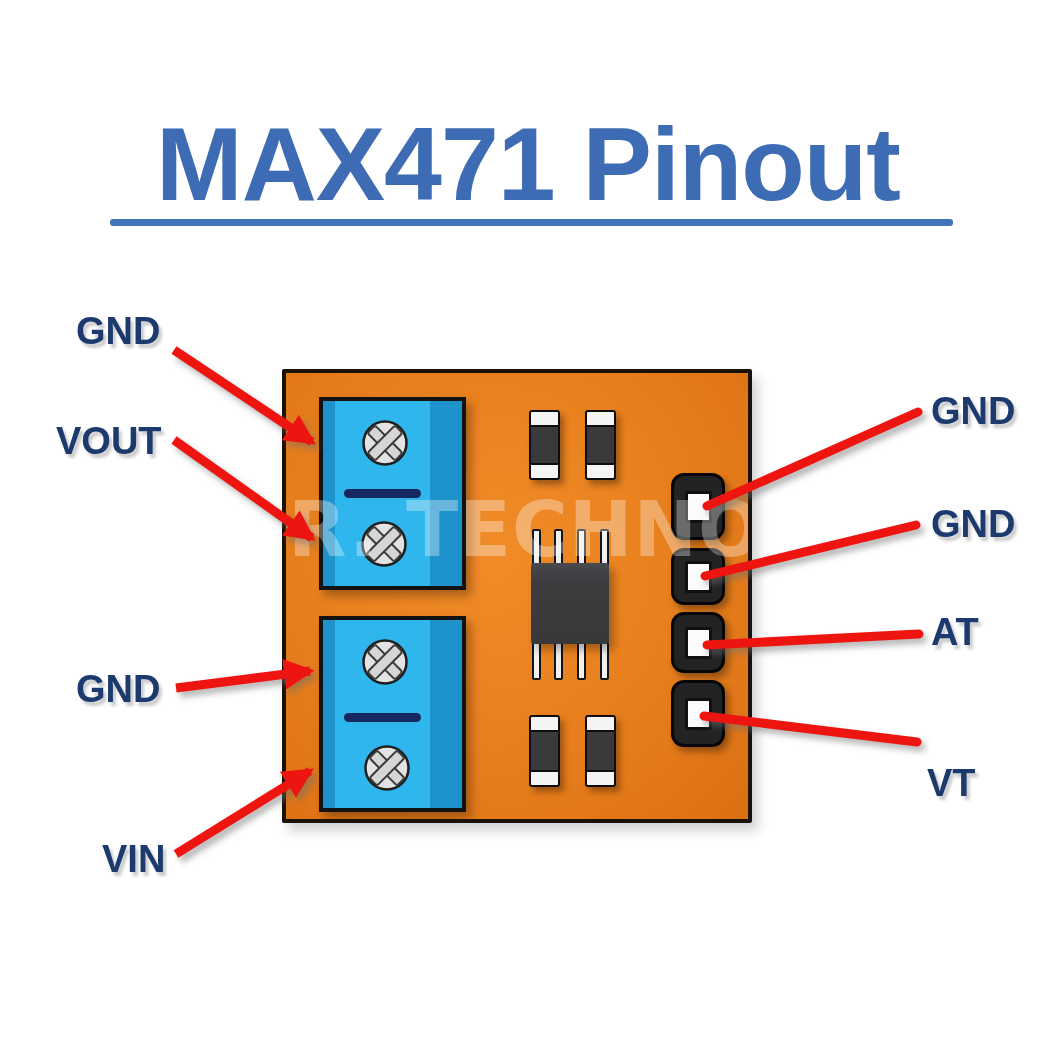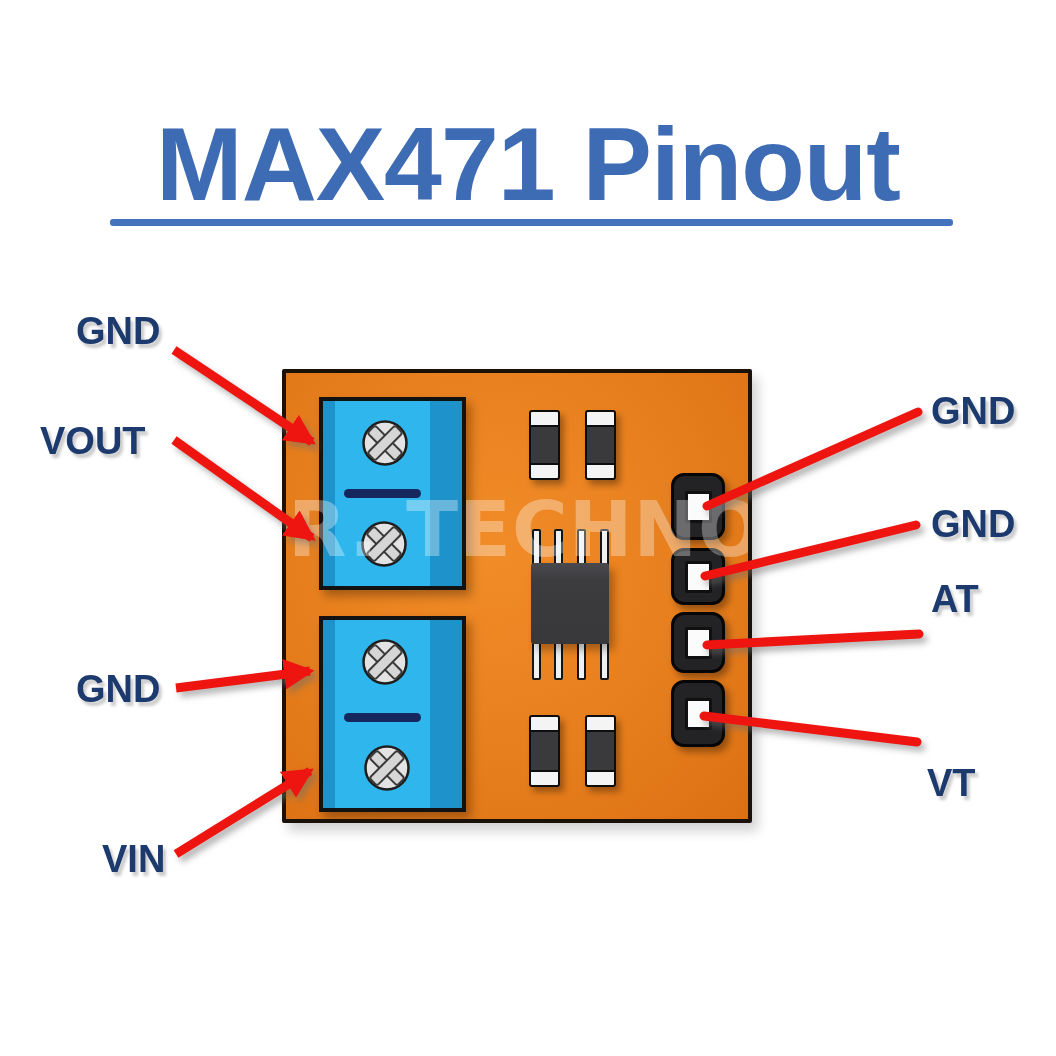--- a/index.html
+++ b/index.html
@@ -154,26 +154,26 @@
       <div class="hole"></div>
     </div>
     <div class="hpin" style="top:307px;height:67px">
       <div class="hole"></div>
     </div>
 
     <div class="watermark">R. TECHNOL</div>
   </div>
 
   <div class="pin-label" style="left:76px;top:312px">GND</div>
-  <div class="pin-label" style="left:40px;top:422px">VOUT</div>
+  <div class="pin-label" style="left:56px;top:422px">VOUT</div>
   <div class="pin-label" style="left:76px;top:670px">GND</div>
   <div class="pin-label" style="left:102px;top:840px">VIN</div>
   <div class="pin-label" style="left:931px;top:392px">GND</div>
   <div class="pin-label" style="left:931px;top:505px">GND</div>
-  <div class="pin-label" style="left:931px;top:580px">AT</div>
+  <div class="pin-label" style="left:931px;top:613px">AT</div>
   <div class="pin-label" style="left:927px;top:764px">VT</div>
 
   <svg class="leads" width="1056" height="1056" viewBox="0 0 1056 1056">
     <defs>
       <marker id="ah" viewBox="0 0 10 10" refX="8.5" refY="5" markerWidth="3.4" markerHeight="3.4" orient="auto-start-reverse">
         <path d="M0,0 L10,5 L0,10 Z" fill="#EE1510"></path>
       </marker>
     </defs>
     <line x1="174" y1="350" x2="312" y2="442" stroke="#EE1510" stroke-width="9" marker-end="url(#ah)"></line>
     <line x1="174" y1="440" x2="312" y2="538" stroke="#EE1510" stroke-width="9" marker-end="url(#ah)"></line>

